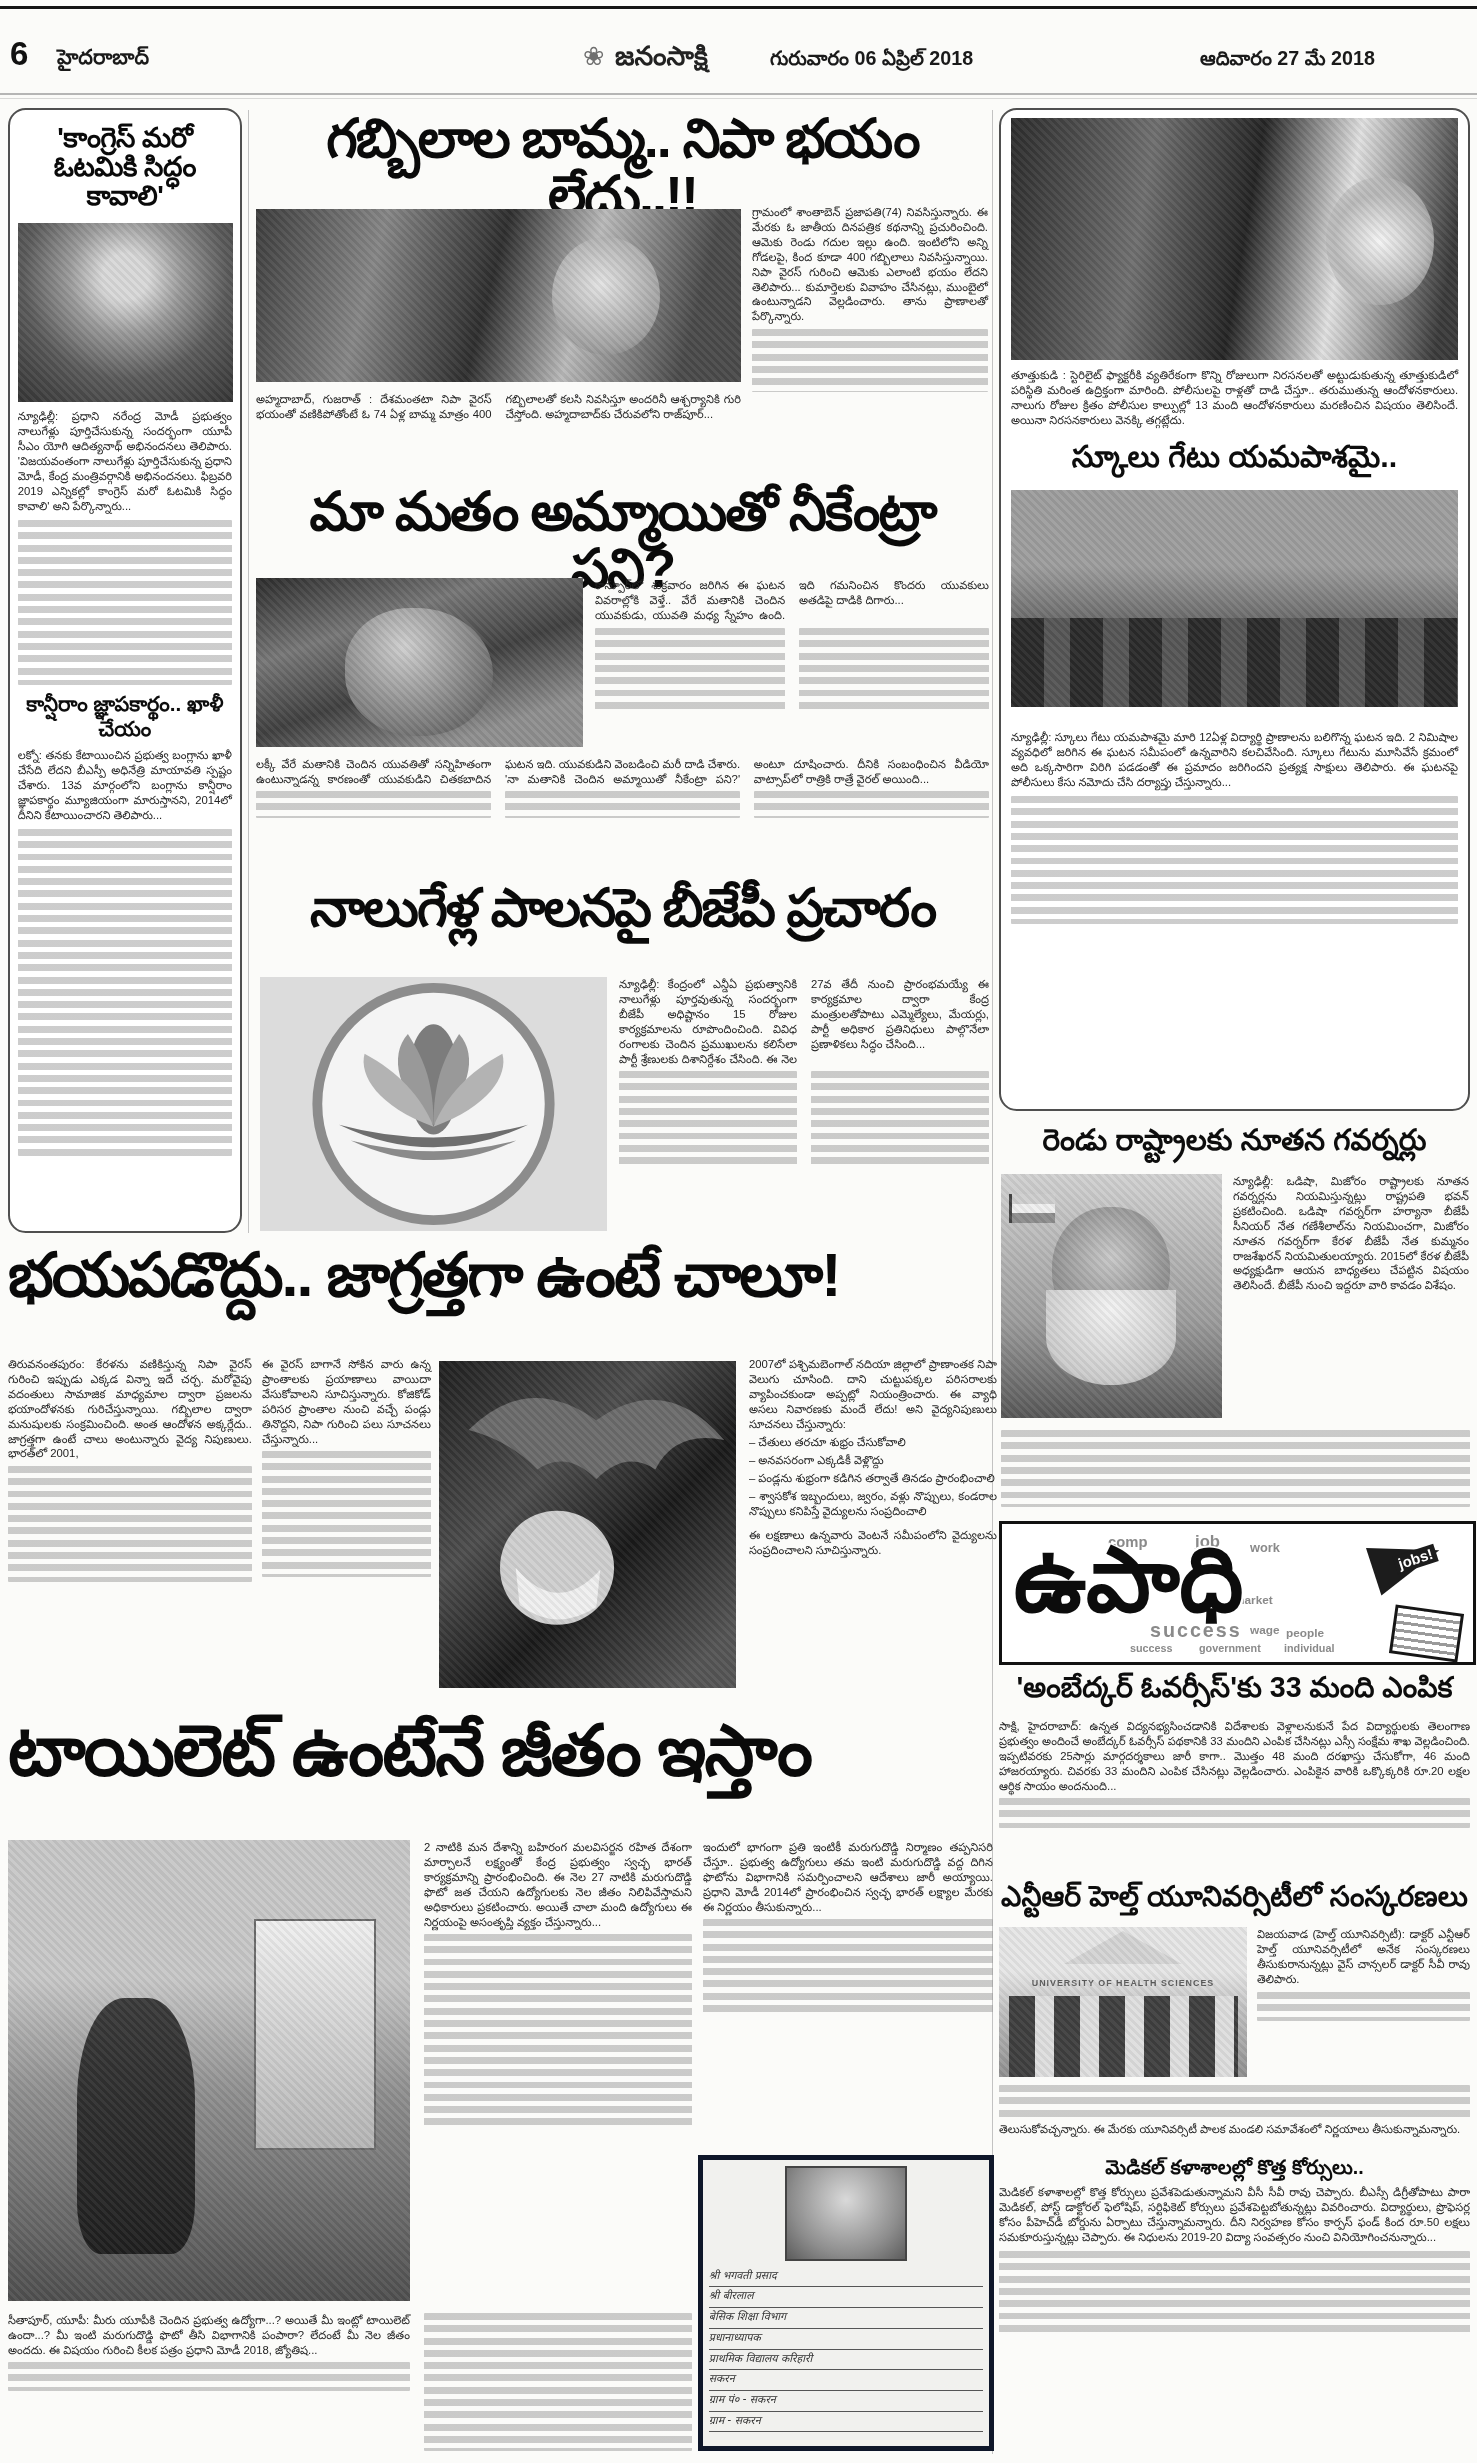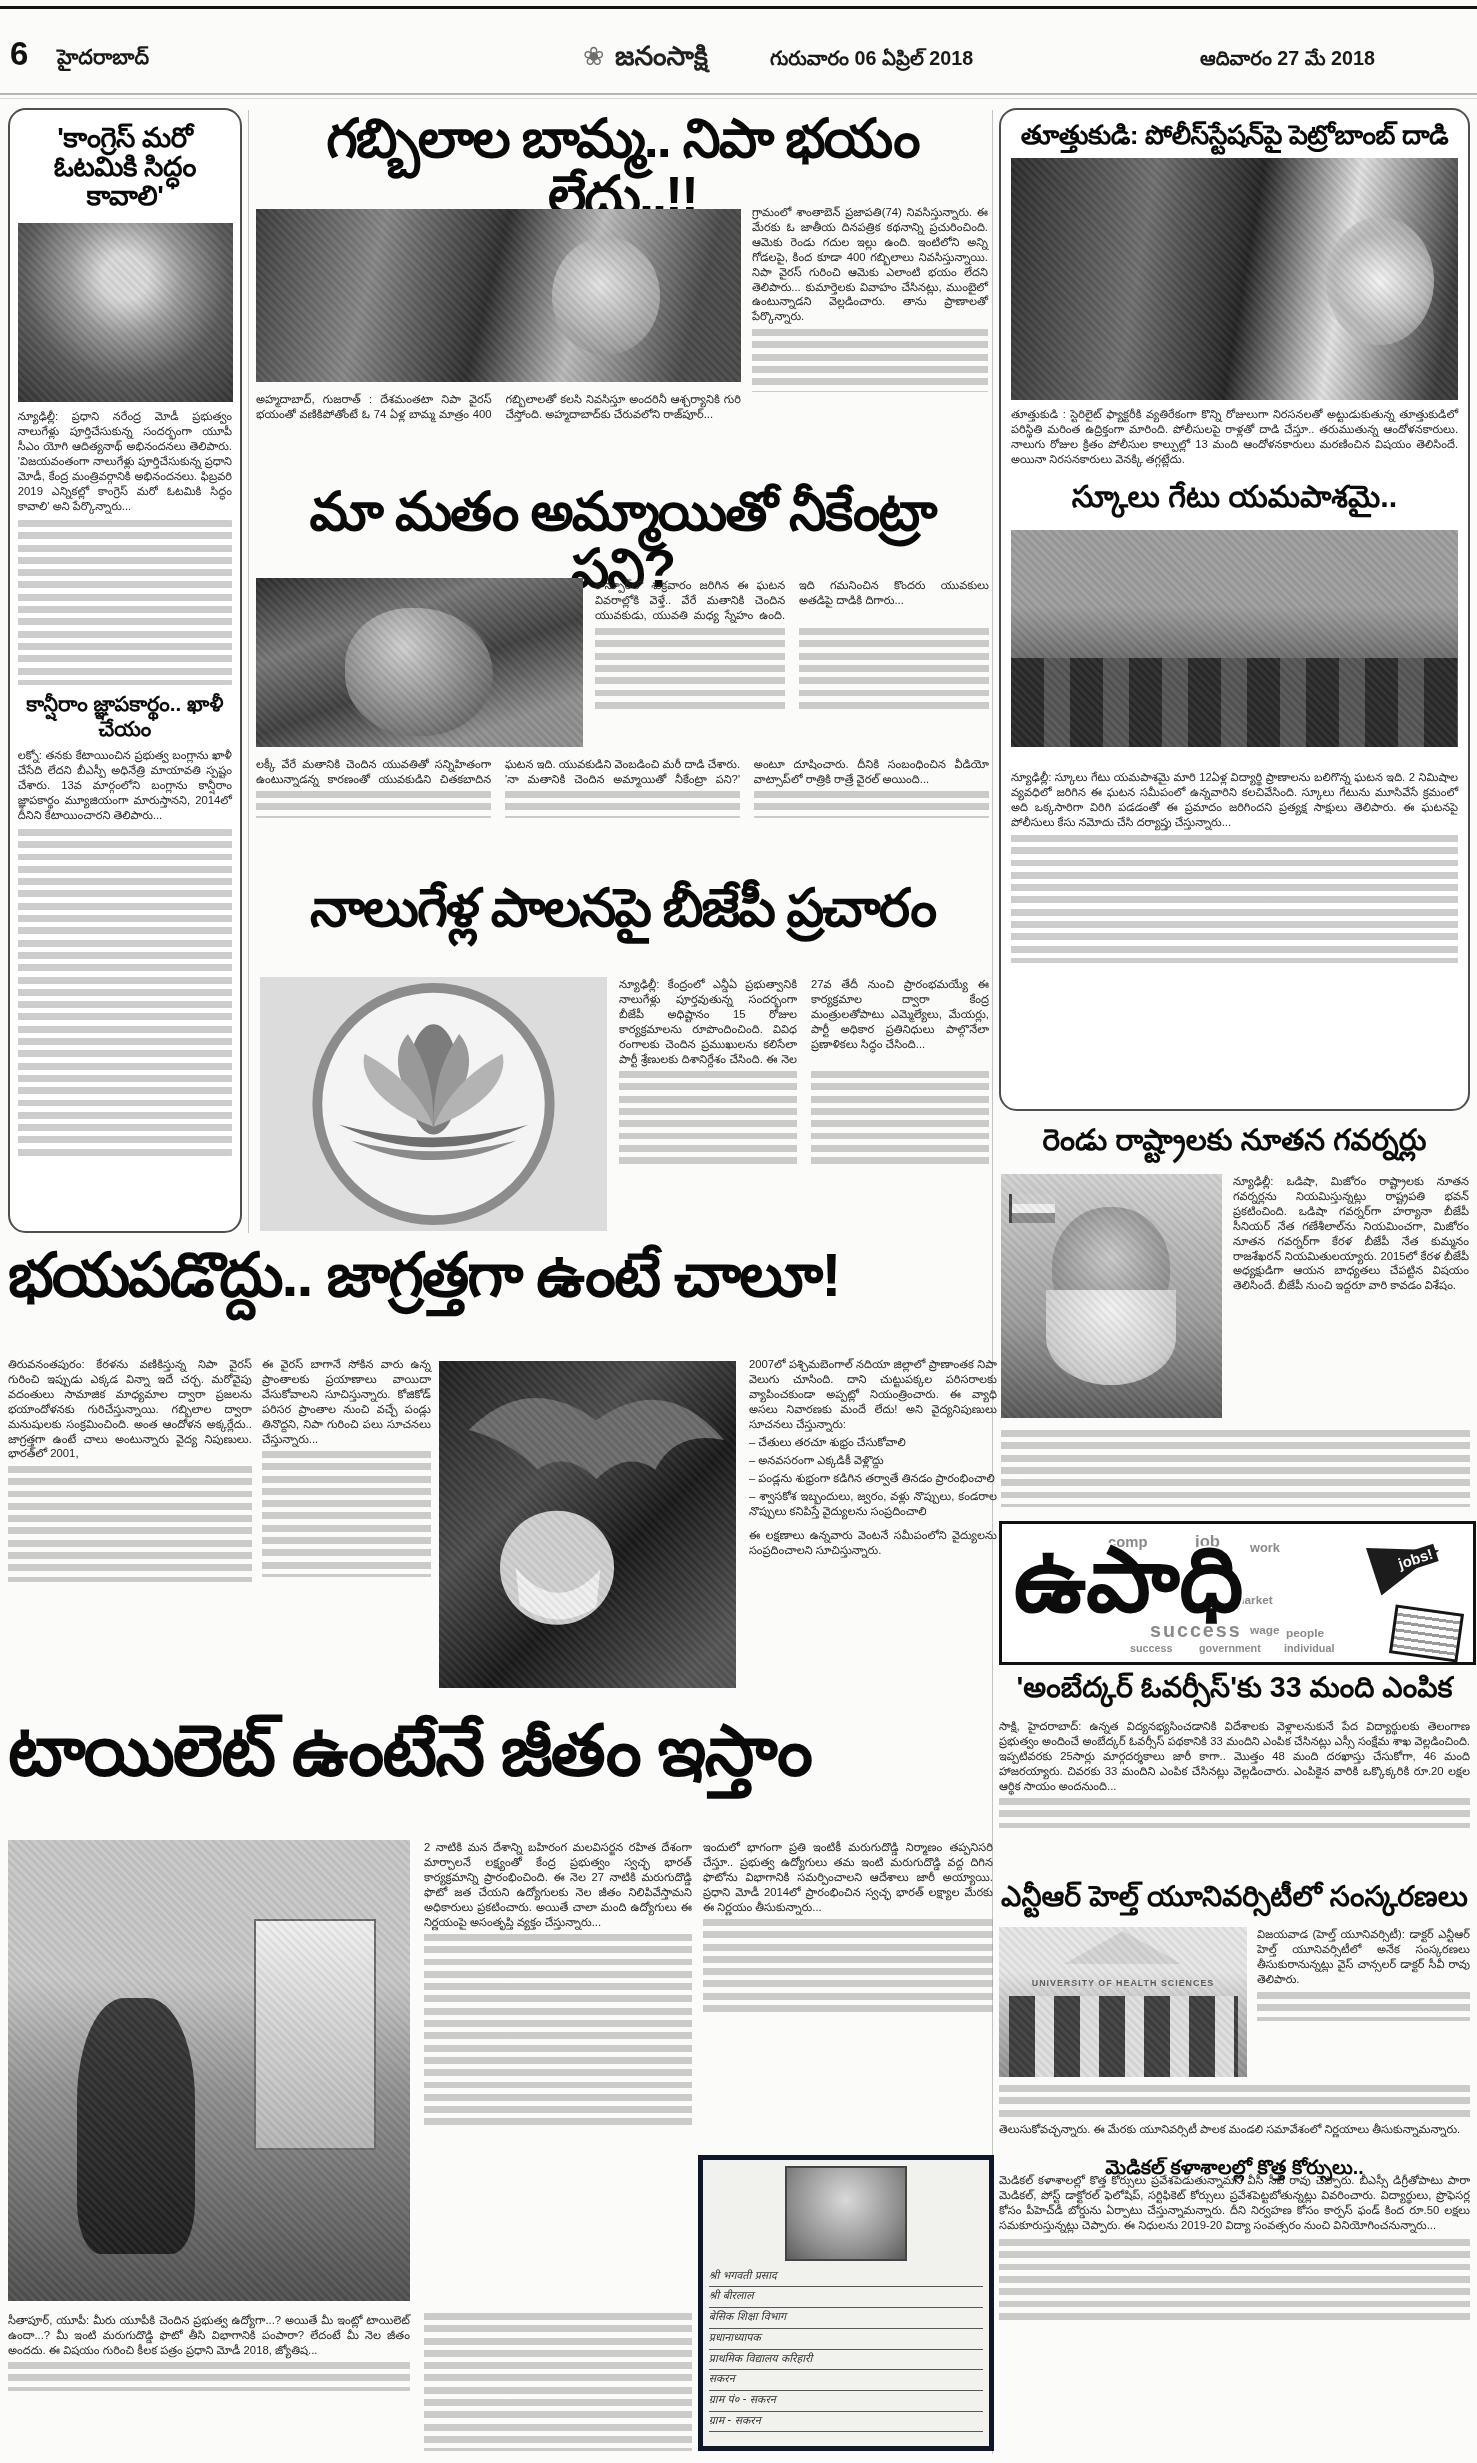--- a/index.html
+++ b/index.html
@@ -172,21 +172,20 @@
     <p class="body-txt small-txt">సీతాపూర్, యూపీ: మీరు యూపీకి చెందిన ప్రభుత్వ ఉద్యోగా...? అయితే మీ ఇంట్లో టాయిలెట్ ఉందా...? మీ ఇంటి మరుగుదొడ్డి ఫొటో తీసి విభాగానికి పంపారా? లేదంటే మీ నెల జీతం అందదు. ఈ విషయం గురించి కీలక పత్రం ప్రధాని మోడీ 2018, జ్యోతిష...</p>
     <div class="fill" style="height:29.6px;margin-top:3.9px"></div>
   </div>
   <div class="abs" style="left:416px;top:599px;width:268px;height:144px">
     <div class="fill" style="height:138px"></div>
   </div>
 </div>
 
 <div class="abs rbox" style="left:999px;top:108px;width:471px;height:1003px;padding:7.9px 9.9px;box-sizing:border-box">
 
-  <div class="hl ctr" style="font-size:26.6px;padding:3.9px 0 7.9px">తూత్తుకుడి: పోలీస్‌స్టేషన్‌పై పెట్రోబాంబ్ దాడి</div>
   <div class="photo" style="width:447px;height:242px;background:linear-gradient(100deg,#2c2c2c,#6f6f6f 30%,#242424 52%,#e0e0e0 72%,#3a3a3a 95%)">
     <div class="abs" style="left:315px;top:59px;width:108px;height:128px;border-radius:50%;background:radial-gradient(circle,#f4f4f4,#b9b9b9 55%,rgba(0,0,0,0))"></div>
   </div>
   <p class="body-txt small-txt" style="margin-top:7.9px">తూత్తుకుడి : స్టెరిలైట్ ఫ్యాక్టరీకి వ్యతిరేకంగా కొన్ని రోజులుగా నిరసనలతో అట్టుడుకుతున్న తూత్తుకుడిలో పరిస్థితి మరింత ఉద్రిక్తంగా మారింది. పోలీసులపై రాళ్లతో దాడి చేస్తూ.. తరుముతున్న ఆందోళనకారులు. నాలుగు రోజుల క్రితం పోలీసుల కాల్పుల్లో 13 మంది ఆందోళనకారులు మరణించిన విషయం తెలిసిందే. అయినా నిరసనకారులు వెనక్కి తగ్గట్లేదు.</p>
 
   <div class="subhead" style="font-size:30.5px;margin:11.8px 0 7.9px">స్కూలు గేటు యమపాశమై..</div>
   <div class="photo" style="width:447px;height:217px;background:linear-gradient(180deg,#9d9d9d 0 35%,#6b6b6b 60%,#303030 100%)">
     <div class="abs" style="left:0;top:128px;width:447px;height:89px;background:repeating-linear-gradient(90deg,#2a2a2a 0 33px,#555 33px 59px)"></div>
   </div>
   <p class="body-txt small-txt" style="margin-top:23px">న్యూఢిల్లీ: స్కూలు గేటు యమపాశమై మారి 12ఏళ్ల విద్యార్థి ప్రాణాలను బలిగొన్న ఘటన ఇది. 2 నిమిషాల వ్యవధిలో జరిగిన ఈ ఘటన సమీపంలో ఉన్నవారిని కలచివేసింది. స్కూలు గేటును మూసివేసే క్రమంలో అది ఒక్కసారిగా విరిగి పడడంతో ఈ ప్రమాదం జరిగిందని ప్రత్యక్ష సాక్షులు తెలిపారు. ఈ ఘటనపై పోలీసులు కేసు నమోదు చేసి దర్యాప్తు చేస్తున్నారు...</p>
@@ -240,18 +239,18 @@
   </div>
   <div class="abs" style="left:258px;top:47px;width:213px;height:152px">
     <p class="body-txt small-txt">విజయవాడ (హెల్త్ యూనివర్సిటీ): డాక్టర్ ఎన్టీఆర్ హెల్త్ యూనివర్సిటీలో అనేక సంస్కరణలు తీసుకురానున్నట్లు వైస్ చాన్సలర్ డాక్టర్ సీవీ రావు తెలిపారు.</p>
     <div class="fill" style="height:29.6px;margin-top:4.9px"></div>
   </div>
   <div class="abs" style="left:0;top:205px;width:471px;height:65px">
     <div class="fill" style="height:33px"></div>
     <p class="body-txt small-txt" style="margin-top:3.9px">తెలుసుకోవచ్చన్నారు. ఈ మేరకు యూనివర్సిటీ పాలక మండలి సమావేశంలో నిర్ణయాలు తీసుకున్నామన్నారు.</p>
   </div>
   <div class="subhead" style="position:absolute;left:0;top:276px;width:471px;font-size:19.7px">మెడికల్ కళాశాలల్లో కొత్త కోర్సులు..</div>
-  <div class="abs" style="left:0;top:293px;width:471px;height:272px">
+  <div class="abs" style="left:0;top:305px;width:471px;height:272px">
     <p class="body-txt small-txt">మెడికల్ కళాశాలల్లో కొత్త కోర్సులు ప్రవేశపెడుతున్నామని వీసీ సీవీ రావు చెప్పారు. బీఎస్సీ డిగ్రీతోపాటు పారా మెడికల్, పోస్ట్ డాక్టోరల్ ఫెలోషిప్, సర్టిఫికెట్ కోర్సులు ప్రవేశపెట్టబోతున్నట్లు వివరించారు. విద్యార్థులు, ప్రొఫెసర్ల కోసం పీహెచ్‌డీ బోర్డును ఏర్పాటు చేస్తున్నామన్నారు. దీని నిర్వహణ కోసం కార్పస్ ఫండ్ కింద రూ.50 లక్షలు సమకూరుస్తున్నట్లు చెప్పారు. ఈ నిధులను 2019-20 విద్యా సంవత్సరం నుంచి వినియోగించనున్నారు...</p>
     <div class="fill" style="height:85px;margin-top:5.9px"></div>
   </div>
 </div>
 
 
 </body></html>

